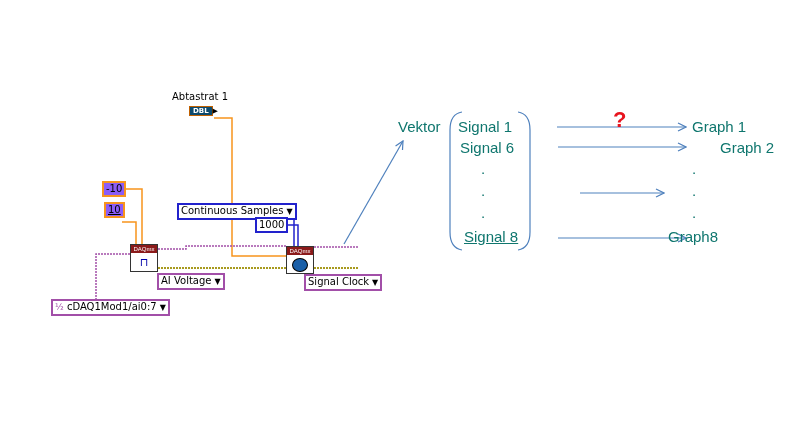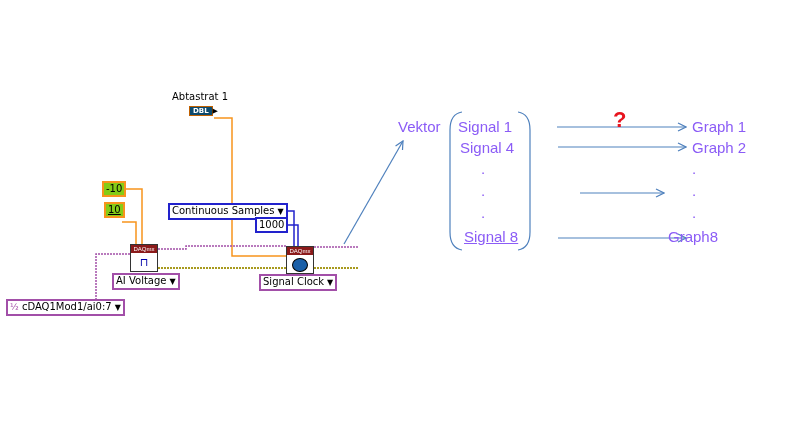--- a/index.html
+++ b/index.html
@@ -1,27 +1,27 @@
 <!DOCTYPE html>
 <html><head>
   <meta charset="utf-8">
   <style>
     html, body { margin:0; padding:0; background:#ffffff; }
     body { width:792px; height:432px; position:relative; overflow:hidden; font-family:"Liberation Sans", sans-serif; }
     svg#wires { position:absolute; left:0; top:0; }
     .lv { position:absolute; font-family:"DejaVu Sans", sans-serif; font-size:10px; line-height:12px; color:#000; white-space:nowrap; }
-    .const-orange { border:2px solid #f7941d; background:#84cc16; padding:0 2px; box-sizing:border-box; }
+    .const-orange { border:2px solid #f7941d; background:#8b5cf6; padding:0 2px; box-sizing:border-box; }
     .const-blue { border:2px solid #2222cc; background:#fff; padding:0 2px; box-sizing:border-box; }
-    .ring-purple { border:2px solid #a24fa8; background:#fff; padding:0 2px; box-sizing:border-box; }
+    .ring-purple { border:2px solid #a24fa8; background:#fff; padding:0 2px; box-sizing:border-box;margin-left:45px; }
     .dd { display:inline-block; font-size:8px; margin-left:3px; }
     .dbl { background:#0c4a6e; color:#fff; font-size:7px; font-weight:bold; border:1px solid #c06000; padding:0 3px; line-height:9px; }
     .vi { position:absolute; width:28px; height:28px; border:1px solid #333; background:#fff; box-sizing:border-box; }
     .vi .hdr { background:#8b1a1a; color:#fff; font-size:6px; line-height:8px; height:8px; text-align:center; overflow:hidden; }
     .vi .body { font-size:11px; text-align:center; line-height:18px; }
-    .txt { position:absolute; font-family:"Liberation Sans", sans-serif; font-size:15px; color:#8b5cf6; white-space:nowrap; }
+    .txt { position:absolute; font-family:"Liberation Sans", sans-serif; font-size:15px; color:#0f766e; white-space:nowrap; }
     .qmark { position:absolute; color:#e8141e; font-weight:bold; font-size:22px; font-family:"Liberation Sans", sans-serif; }
   </style>
 </head>
 <body>
 
 <svg id="wires" width="792" height="432">
 
   <g stroke="#f7941d" stroke-width="1.5" fill="none">
     <polyline points="214,118 232,118 232,256 290,256"></polyline>
     <polyline points="120,189 142,189 142,246"></polyline>
@@ -64,21 +64,21 @@
 </svg>
 
 <div class="lv" style="left:172px;top:91px;">Abtastrat 1</div>
 <div class="lv" style="left:189px;top:104px;">
   <span class="dbl">DBL</span><span style="font-size:7px;">▶</span>
 </div>
 
 <div class="lv const-orange" style="left:102px;top:181px;">-10</div>
 <div class="lv const-orange" style="left:104px;top:202px;text-decoration:underline;">10</div>
 
-<div class="lv const-blue" style="left:168px;top:203px;">
+<div class="lv const-blue" style="left:177px;top:203px;">
   <span>Continuous Samples</span><span class="dd">▼</span>
 </div>
 <div class="lv const-blue" style="left:255px;top:217px;">1000</div>
 
 <div class="vi" style="left:130px;top:244px;">
   <div class="hdr">DAQmx</div>
   <div class="body" style="color:#0000aa;">⊓</div>
 </div>
 <div class="lv ring-purple" style="left:112px;top:273px;">
   <span>AI Voltage</span><span class="dd">▼</span>
@@ -93,26 +93,26 @@
 </div>
 
 <div class="lv ring-purple" style="left:6px;top:299px;">
   <span style="color:#a24fa8;font-size:9px;">½</span>
   <span>cDAQ1Mod1/ai0:7</span><span class="dd">▼</span>
 </div>
 
 <div class="txt" style="left:398px;top:118px;">Vektor</div>
 
 <div class="txt" style="left:458px;top:118px;">Signal 1</div>
-<div class="txt" style="left:460px;top:139px;">Signal 4</div>
+<div class="txt" style="left:460px;top:139px;">Signal 6</div>
 <div class="txt" style="left:481px;top:160px;">.</div>
 <div class="txt" style="left:481px;top:182px;">.</div>
 <div class="txt" style="left:481px;top:204px;">.</div>
 <div class="txt" style="left:464px;top:228px;text-decoration:underline;">Signal 8</div>
 
 <div class="qmark" style="left:613px;top:107px;">?</div>
 
 <div class="txt" style="left:692px;top:118px;">Graph 1</div>
-<div class="txt" style="left:692px;top:139px;">Graph 2</div>
+<div class="txt" style="left:720px;top:139px;">Graph 2</div>
 <div class="txt" style="left:692px;top:160px;">.</div>
 <div class="txt" style="left:692px;top:182px;">.</div>
 <div class="txt" style="left:692px;top:204px;">.</div>
 <div class="txt" style="left:668px;top:228px;">Graph8</div>
 
 </body></html>

